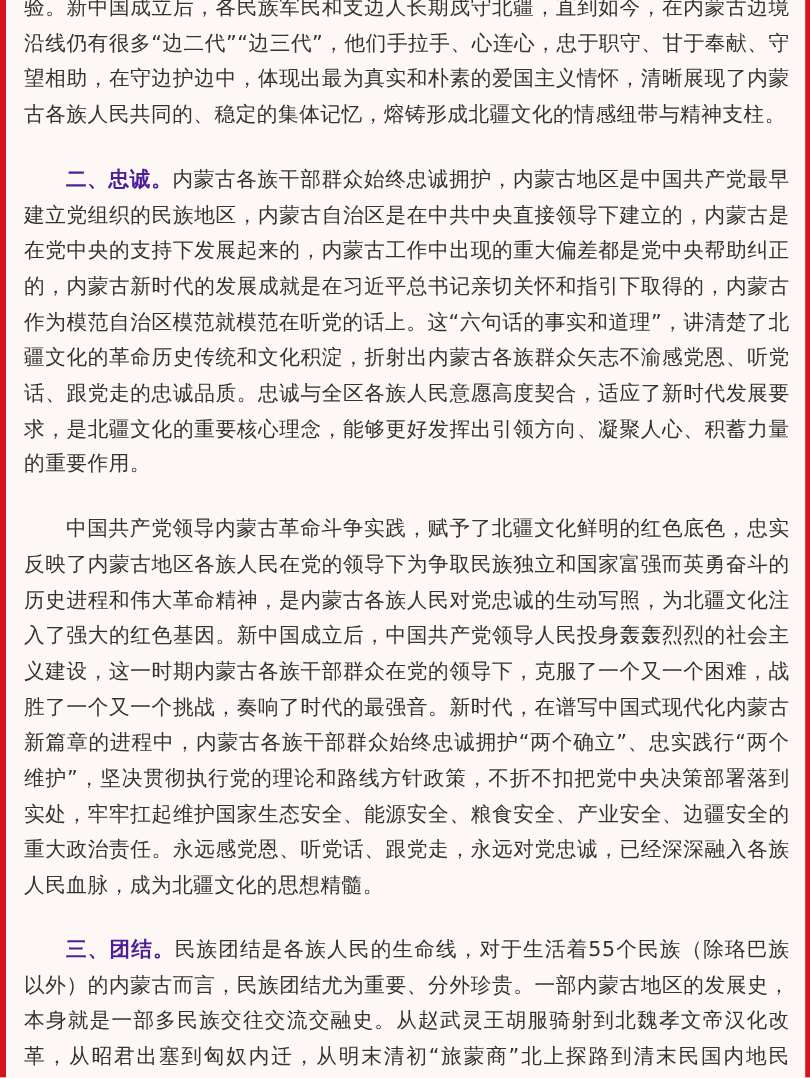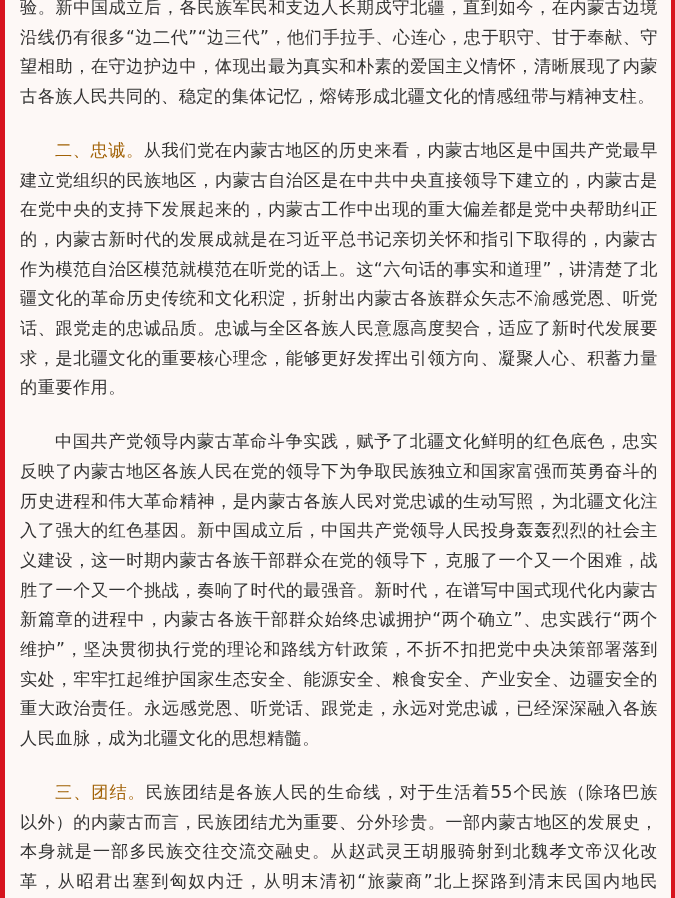--- a/index.html
+++ b/index.html
@@ -38,36 +38,36 @@
     }
     .para {
       margin: 0 0 24px 0;
       text-align: justify;
       text-align-last: left;
     }
     .para.indent {
       text-indent: 35px;
     }
     .heading {
-      color: #a16207;
-      font-weight: normal;
+      color: #4c1d95;
+      font-weight: bold;
     }
   </style>
 </head>
 <body>
 
 <div class="frame-left"></div>
 <div class="frame-right"></div>
 
 <div class="article">
   <p class="para">
     <span>验。新中国成立后，各民族军民和支边人长期戍守北疆，直到如今，在内蒙古边境沿线仍有很多“边二代”“边三代”，他们手拉手、心连心，忠于职守、甘于奉献、守望相助，在守边护边中，体现出最为真实和朴素的爱国主义情怀，清晰展现了内蒙古各族人民共同的、稳定的集体记忆，熔铸形成北疆文化的情感纽带与精神支柱。</span>
   </p>
   <p class="para indent">
-    <span class="heading">二、忠诚。</span><span>从我们党在内蒙古地区的历史来看，内蒙古地区是中国共产党最早建立党组织的民族地区，内蒙古自治区是在中共中央直接领导下建立的，内蒙古是在党中央的支持下发展起来的，内蒙古工作中出现的重大偏差都是党中央帮助纠正的，内蒙古新时代的发展成就是在习近平总书记亲切关怀和指引下取得的，内蒙古作为模范自治区模范就模范在听党的话上。这“六句话的事实和道理”，讲清楚了北疆文化的革命历史传统和文化积淀，折射出内蒙古各族群众矢志不渝感党恩、听党话、跟党走的忠诚品质。忠诚与全区各族人民意愿高度契合，适应了新时代发展要求，是北疆文化的重要核心理念，能够更好发挥出引领方向、凝聚人心、积蓄力量的重要作用。</span>
+    <span class="heading">二、忠诚。</span><span>内蒙古各族干部群众始终忠诚拥护，内蒙古地区是中国共产党最早建立党组织的民族地区，内蒙古自治区是在中共中央直接领导下建立的，内蒙古是在党中央的支持下发展起来的，内蒙古工作中出现的重大偏差都是党中央帮助纠正的，内蒙古新时代的发展成就是在习近平总书记亲切关怀和指引下取得的，内蒙古作为模范自治区模范就模范在听党的话上。这“六句话的事实和道理”，讲清楚了北疆文化的革命历史传统和文化积淀，折射出内蒙古各族群众矢志不渝感党恩、听党话、跟党走的忠诚品质。忠诚与全区各族人民意愿高度契合，适应了新时代发展要求，是北疆文化的重要核心理念，能够更好发挥出引领方向、凝聚人心、积蓄力量的重要作用。</span>
   </p>
   <p class="para indent">
     <span>中国共产党领导内蒙古革命斗争实践，赋予了北疆文化鲜明的红色底色，忠实反映了内蒙古地区各族人民在党的领导下为争取民族独立和国家富强而英勇奋斗的历史进程和伟大革命精神，是内蒙古各族人民对党忠诚的生动写照，为北疆文化注入了强大的红色基因。新中国成立后，中国共产党领导人民投身轰轰烈烈的社会主义建设，这一时期内蒙古各族干部群众在党的领导下，克服了一个又一个困难，战胜了一个又一个挑战，奏响了时代的最强音。新时代，在谱写中国式现代化内蒙古新篇章的进程中，内蒙古各族干部群众始终忠诚拥护“两个确立”、忠实践行“两个维护”，坚决贯彻执行党的理论和路线方针政策，不折不扣把党中央决策部署落到实处，牢牢扛起维护国家生态安全、能源安全、粮食安全、产业安全、边疆安全的重大政治责任。永远感党恩、听党话、跟党走，永远对党忠诚，已经深深融入各族人民血脉，成为北疆文化的思想精髓。</span>
   </p>
   <p class="para indent">
     <span class="heading">三、团结。</span><span>民族团结是各族人民的生命线，对于生活着55个民族（除珞巴族以外）的内蒙古而言，民族团结尤为重要、分外珍贵。一部内蒙古地区的发展史，本身就是一部多民族交往交流交融史。从赵武灵王胡服骑射到北魏孝文帝汉化改革，从昭君出塞到匈奴内迁，从明末清初“旅蒙商”北上探路到清末民国内地民众“走西口”，长城内外各民族之间的交往交流交融从未中断。1947年，内蒙古自治区成</span>
   </p>
 </div>
 
 </body></html>

